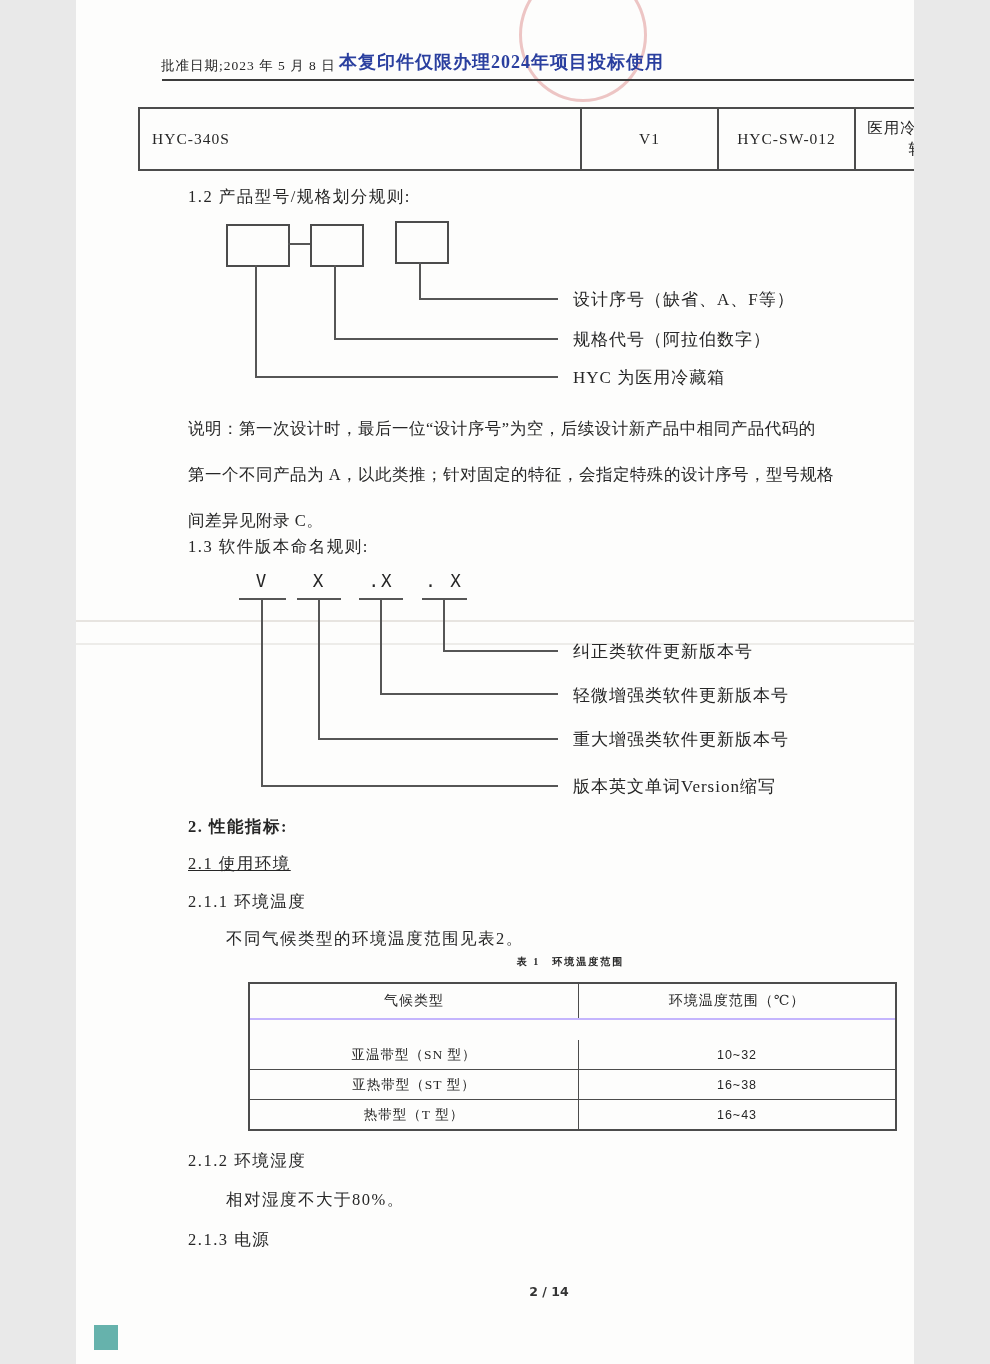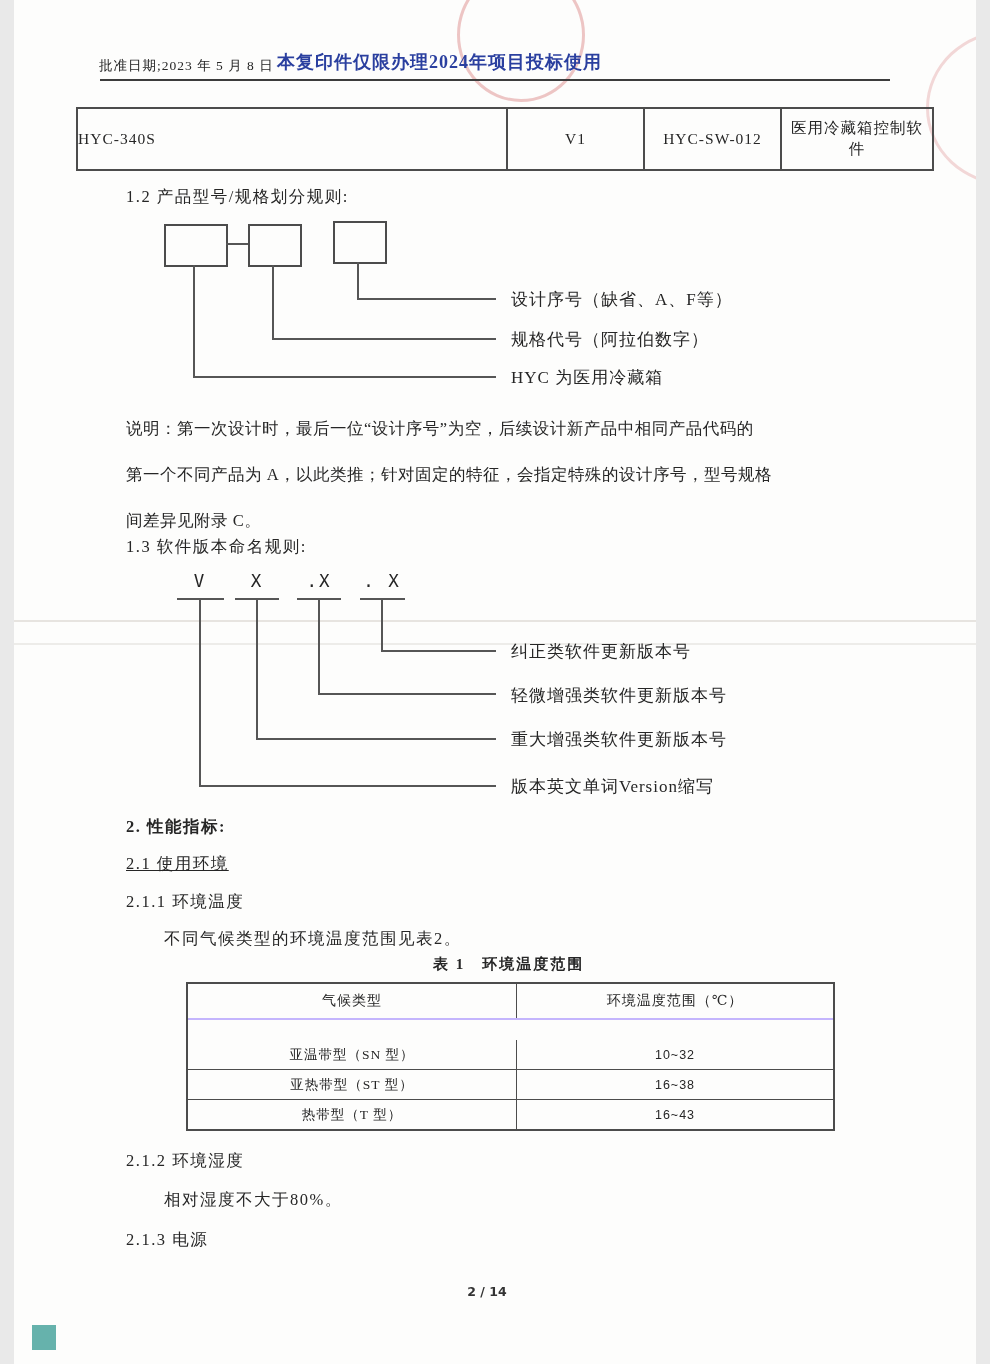--- a/index.html
+++ b/index.html
@@ -1,38 +1,38 @@
 <!DOCTYPE html>
 <html><head>
 <meta charset="utf-8">
 <style>
   html,body{margin:0;padding:0;background:#e9e9e9;}
   .page{
     position:relative;
-    width:962px;height:1364px;
+    width:838px;height:1364px;
     margin:0 auto;
     background:#fdfdfc;
     overflow:hidden;
     font-family:"Liberation Serif","DejaVu Serif",serif;
     color:#262626;
   }
   .abs{position:absolute;}
   .hline{position:absolute;height:2px;background:#565656;}
   .vline{position:absolute;width:2px;background:#565656;}
   .faintline{position:absolute;height:2px;background:#e7e4e0;}
   .box{position:absolute;border:2px solid #4c4c4c;background:transparent;}
   .lbl{position:absolute;font-size:17px;letter-spacing:1px;white-space:nowrap;}
   .heading{position:absolute;font-size:16.5px;letter-spacing:1.5px;white-space:nowrap;}
   .info-table{
     position:absolute;left:62px;top:107px;width:854px;height:60px;
     border:2px solid #4c4c4c;display:flex;align-items:stretch;
     font-size:15.5px;
   }
   .info-cell{display:flex;align-items:center;justify-content:center;text-align:center;letter-spacing:1px;}
-  .info-cell.first{justify-content:flex-start;}
+  .info-cell.first{justify-content:flex-start;padding-left:12px;}
   .info-cell + .info-cell{border-left:2px solid #4c4c4c;}
   .t1{
     position:absolute;left:172px;top:982px;width:645px;
     border:2px solid #4c4c4c;font-size:13.5px;
   }
   .t1row{display:flex;height:29px;}
   .t1row.hdr{height:34px;border-bottom:2px solid #c4b5fd;font-size:14px;}
   .t1row + .t1row:not(.hdr){border-top:1.5px solid #4c4c4c;}
   .t1row.hdr + .t1row{border-top:none;margin-top:20px;}
   .t1cell{display:flex;align-items:center;justify-content:center;letter-spacing:1px;}
@@ -40,21 +40,21 @@
   .t1cell.c2{flex:1;border-left:1.5px solid #4c4c4c;font-family:Liberation Sans, sans-serif;font-size:12.5px;}
   .t1row.hdr .t1cell.c2{font-family:"Liberation Serif","DejaVu Serif",serif;font-size:14px;}
   .vtok{position:absolute;width:56px;text-align:center;font-size:17.5px;letter-spacing:2px;font-family:"DejaVu Sans Mono","Liberation Mono",monospace;}
   .stamp{position:absolute;border-radius:50%;pointer-events:none;}
   .footer{
     position:absolute;left:0;top:1284px;width:946px;text-align:center;
     font-family:"DejaVu Sans","Liberation Sans",sans-serif;
     font-weight:bold;font-size:12.5px;color:#333;
   }
   .notice{color:#2a3f9f;font-weight:600;}
-  .caption{position:absolute;left:172px;top:955px;width:645px;text-align:center;font-weight:bold;font-size:15px;letter-spacing:2px;}
+  .caption{position:absolute;left:172px;top:955px;width:645px;text-align:center;font-weight:bold;font-size:10px;letter-spacing:2px;}
   .teal-square{position:absolute;left:18px;top:1325px;width:24px;height:25px;background:#4ba59d;opacity:.85;}
 </style>
 </head>
 <body>
 
 <div class="page">
 
   <div class="stamp" style="left:443px;top:-32px;width:122px;height:128px;border:3px solid rgba(214,120,120,.42);"></div>
   <div class="stamp" style="left:912px;top:30px;width:160px;height:150px;border:3px solid rgba(214,120,120,.28);"></div>
 

